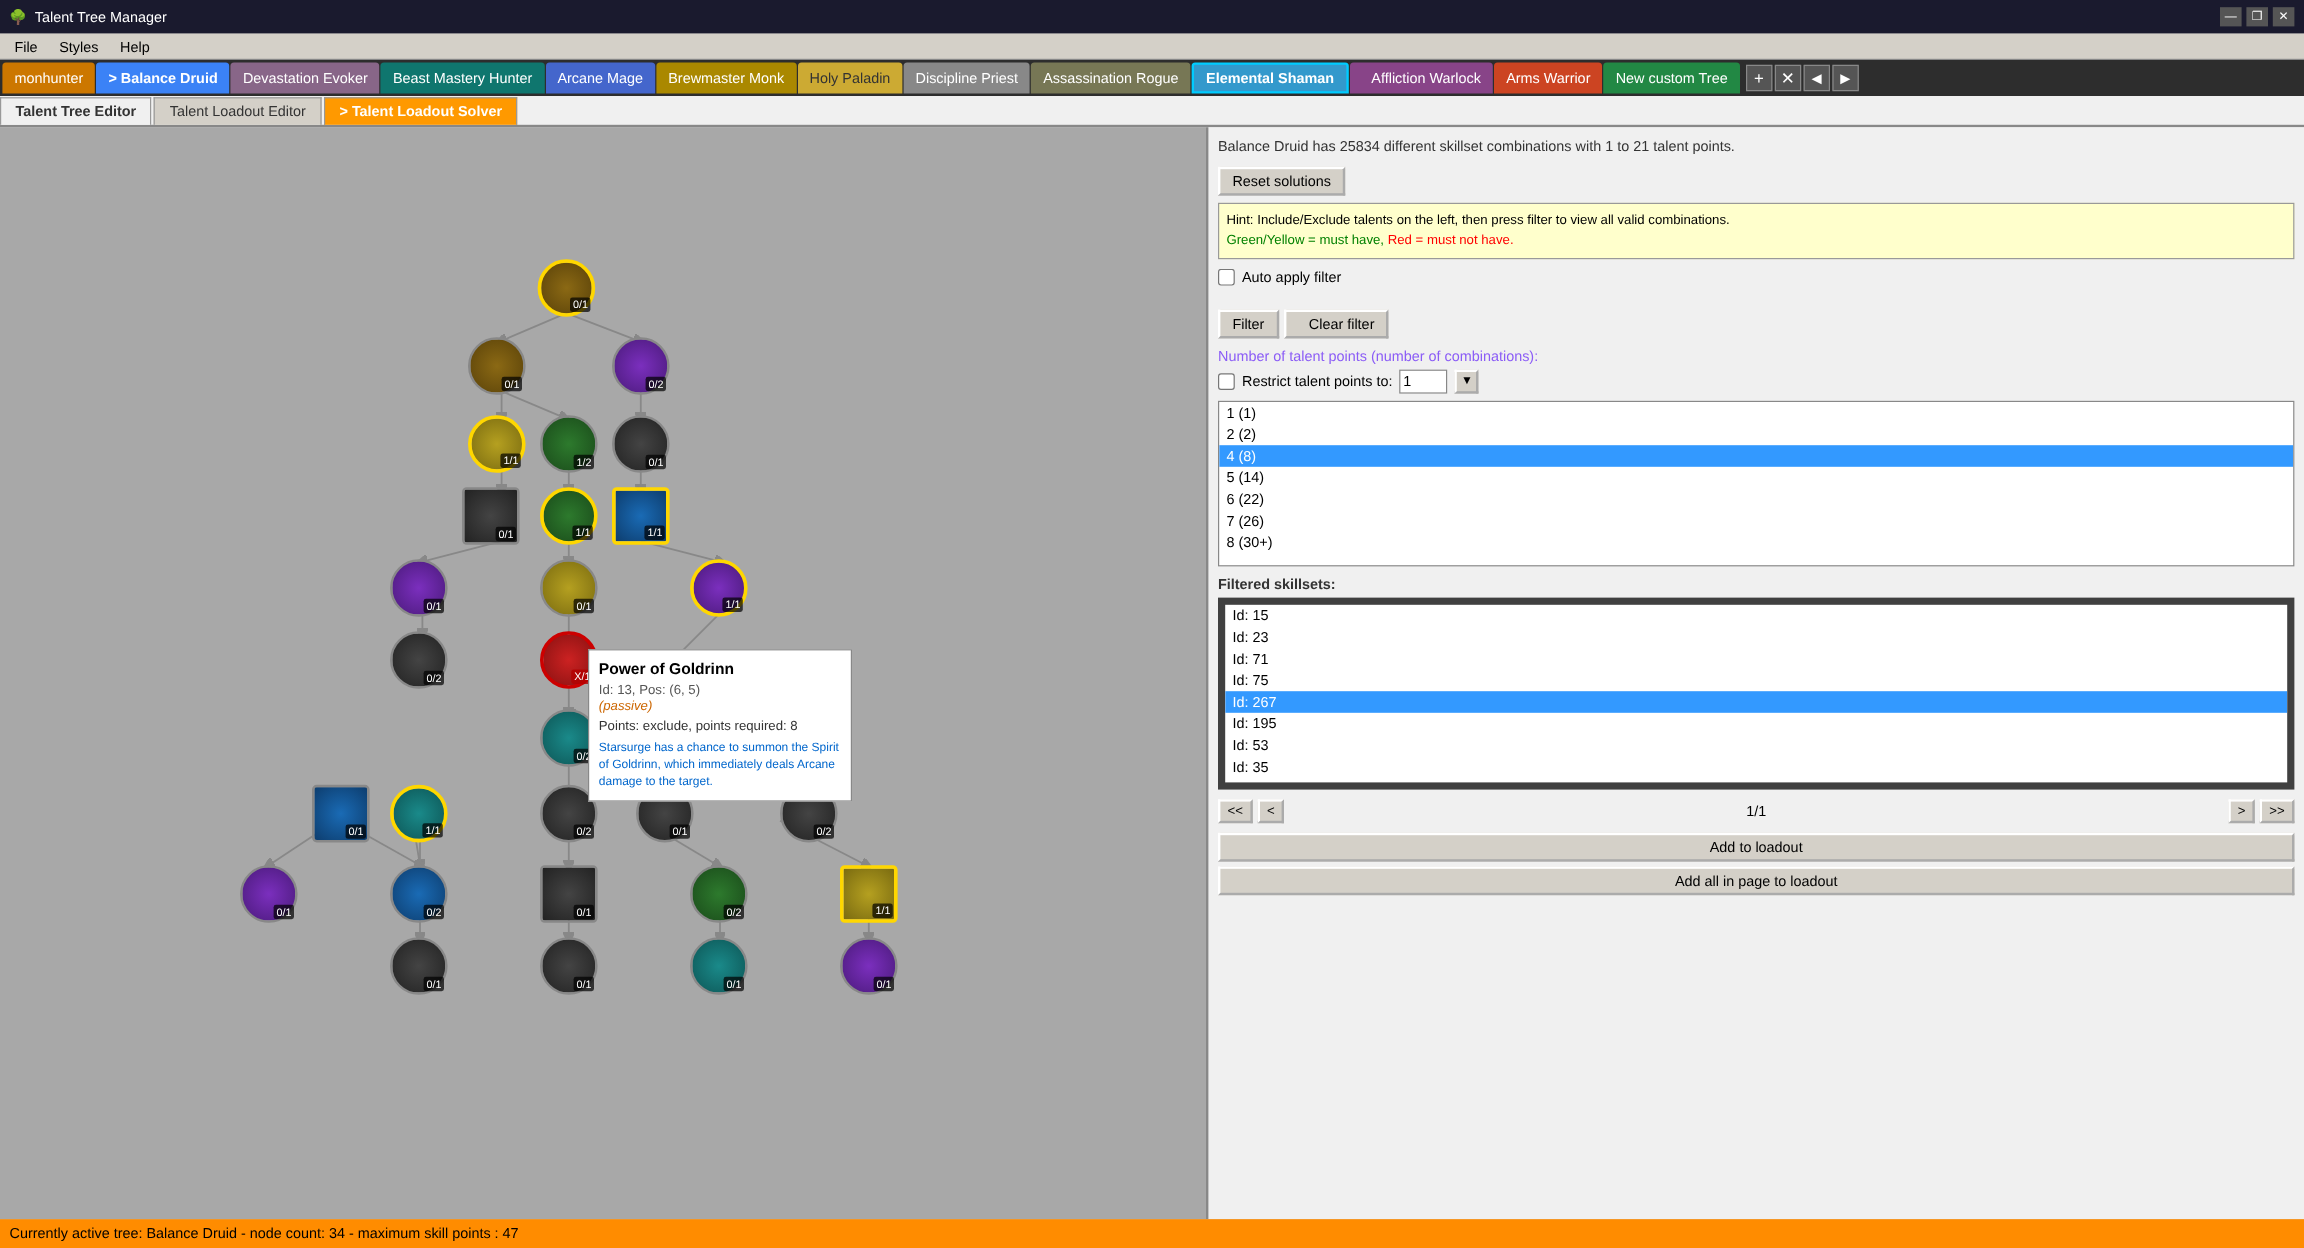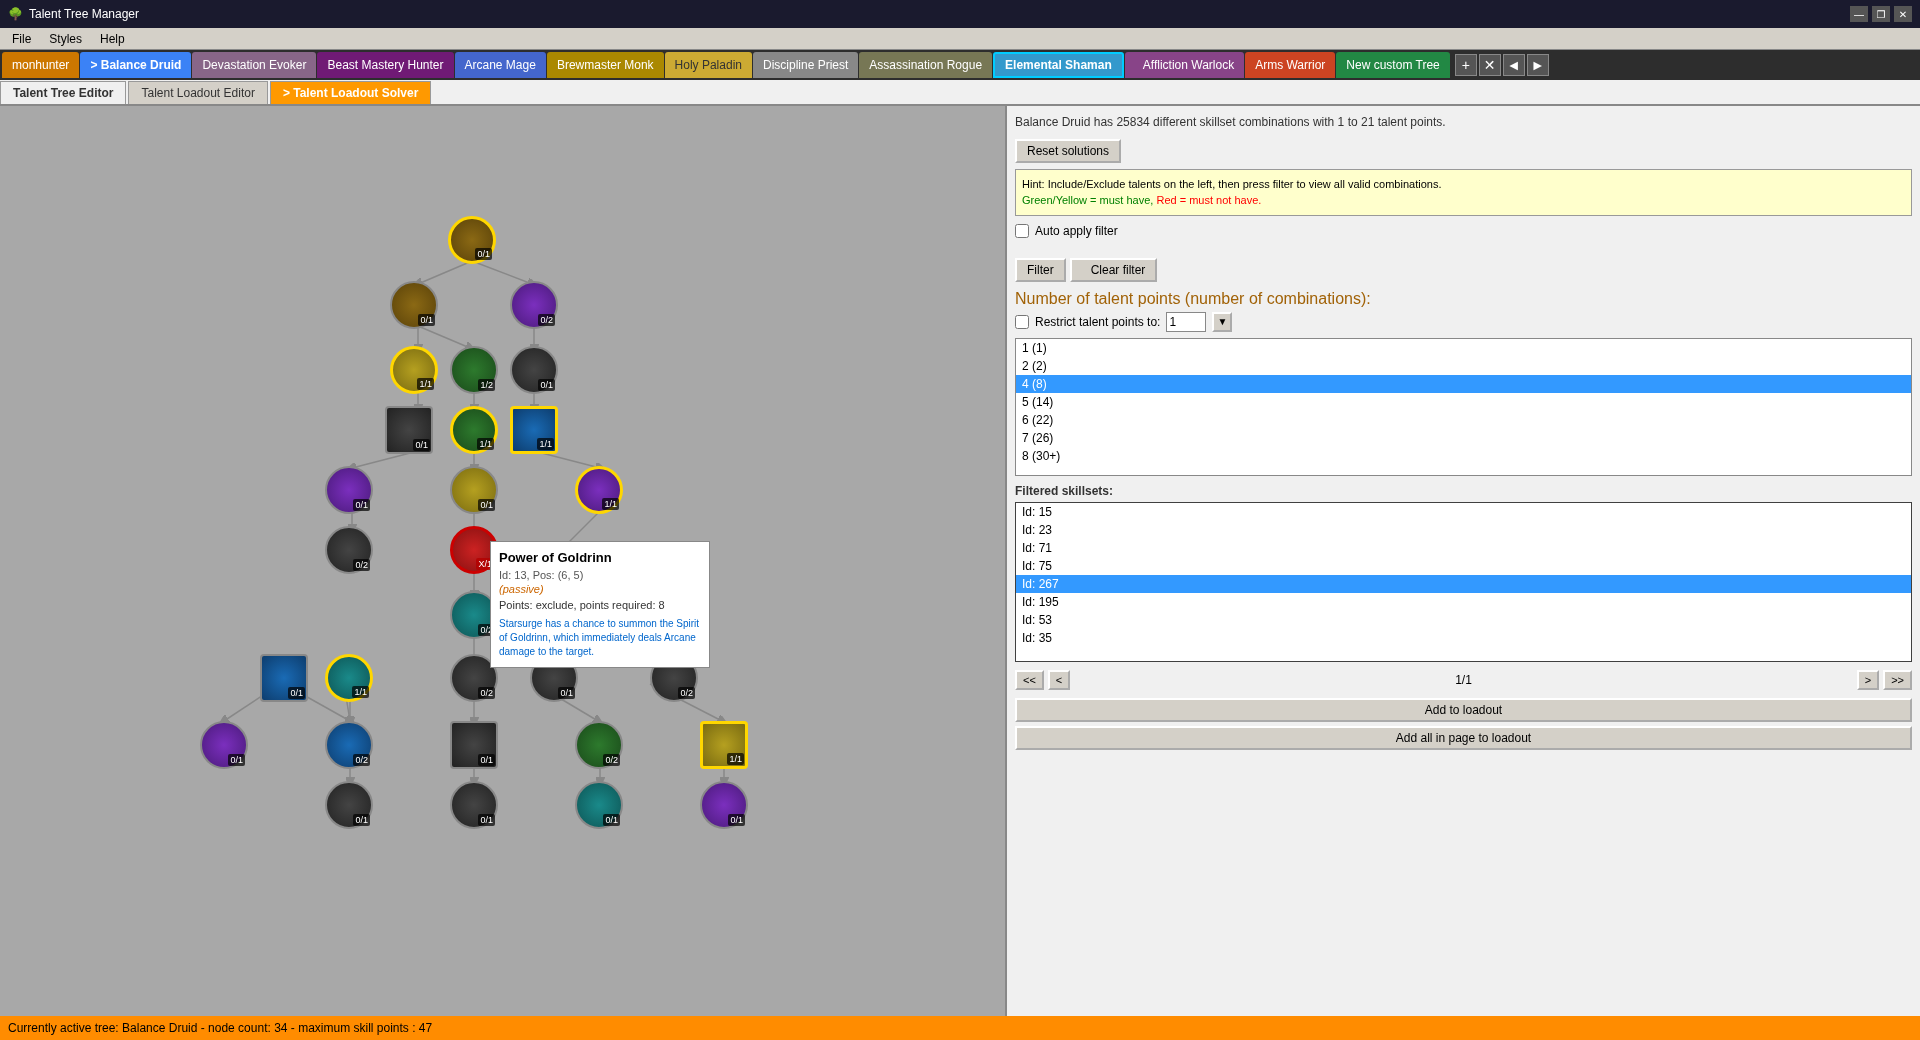--- a/index.html
+++ b/index.html
@@ -199,21 +199,21 @@
     }
     .rp-hint { background: #ffffcc; border: 1px solid #999; padding: 6px; font-size: 11px; margin-bottom: 8px; line-height: 1.5; }
     .rp-hint .hint-green { color: green; }
     .rp-hint .hint-red { color: red; }
 
     .rp-checkbox-row { display: flex; align-items: center; gap: 6px; margin-bottom: 20px; }
     .rp-checkbox { width: 14px; height: 14px; }
 
     .rp-filter-row { display: flex; gap: 4px; margin-bottom: 8px; }
 
-    .rp-label { font-size: 16px; color: #a16207; margin-bottom: 4px; }
+    .rp-label { font-size: 12px; color: #8b5cf6; margin-bottom: 4px; }
 
     .rp-restrict-row { display: flex; align-items: center; gap: 6px; margin-bottom: 6px; }
     .rp-restrict-input { width: 40px; border: 1px solid #888; padding: 2px; font-size: 12px; }
 
     .rp-list {
       border: 1px solid #888;
       background: white;
       height: 138px;
       overflow-y: auto;
       margin-bottom: 8px;
@@ -221,21 +221,21 @@
     .rp-list-item {
       padding: 2px 6px;
       cursor: pointer;
       font-size: 12px;
     }
     .rp-list-item.selected { background: #3399ff; color: white; }
 
     .rp-section-label { font-size: 12px; color: #333; margin-bottom: 4px; font-weight: bold; }
 
     .rp-skillsets-list {
-      border: 1px solid #404040;
+      border: 6px solid #404040;
       background: white;
       height: 160px;
       overflow-y: auto;
       margin-bottom: 8px;
     }
 
     .rp-nav-row { display: flex; align-items: center; gap: 4px; margin-bottom: 8px; }
     .rp-nav-btn {
       padding: 2px 6px;
       background: #d4d0c8;
@@ -280,21 +280,21 @@
 <div id="menubar">
   <span>File</span>
   <span>Styles</span>
   <span>Help</span>
 </div>
 
 <div id="tabsbar">
   <div class="tab" style="background:#cc7700;">monhunter</div>
   <div class="tab active" style="background:#3b82f6;">&gt; Balance Druid</div>
   <div class="tab" style="background:#886688;">Devastation Evoker</div>
-  <div class="tab" style="background:#701a75;">Beast Mastery Hunter</div>
+  <div class="tab" style="background:#0f766e;">Beast Mastery Hunter</div>
   <div class="tab" style="background:#4466cc;">Arcane Mage</div>
   <div class="tab" style="background:#aa8800;">Brewmaster Monk</div>
   <div class="tab" style="background:#ccaa33; color:#333;">Holy Paladin</div>
   <div class="tab" style="background:#888888;">Discipline Priest</div>
   <div class="tab" style="background:#777755;">Assassination Rogue</div>
   <div class="tab active" style="background:#3399cc; border: 2px solid #00ccff;">Elemental Shaman</div>
   <div class="tab" style="background:#884488;padding-left:18px;">Affliction Warlock</div>
   <div class="tab" style="background:#cc4422;">Arms Warrior</div>
   <div class="tab" style="background:#228844;">New custom Tree</div>
   <div class="tab-spacer">

